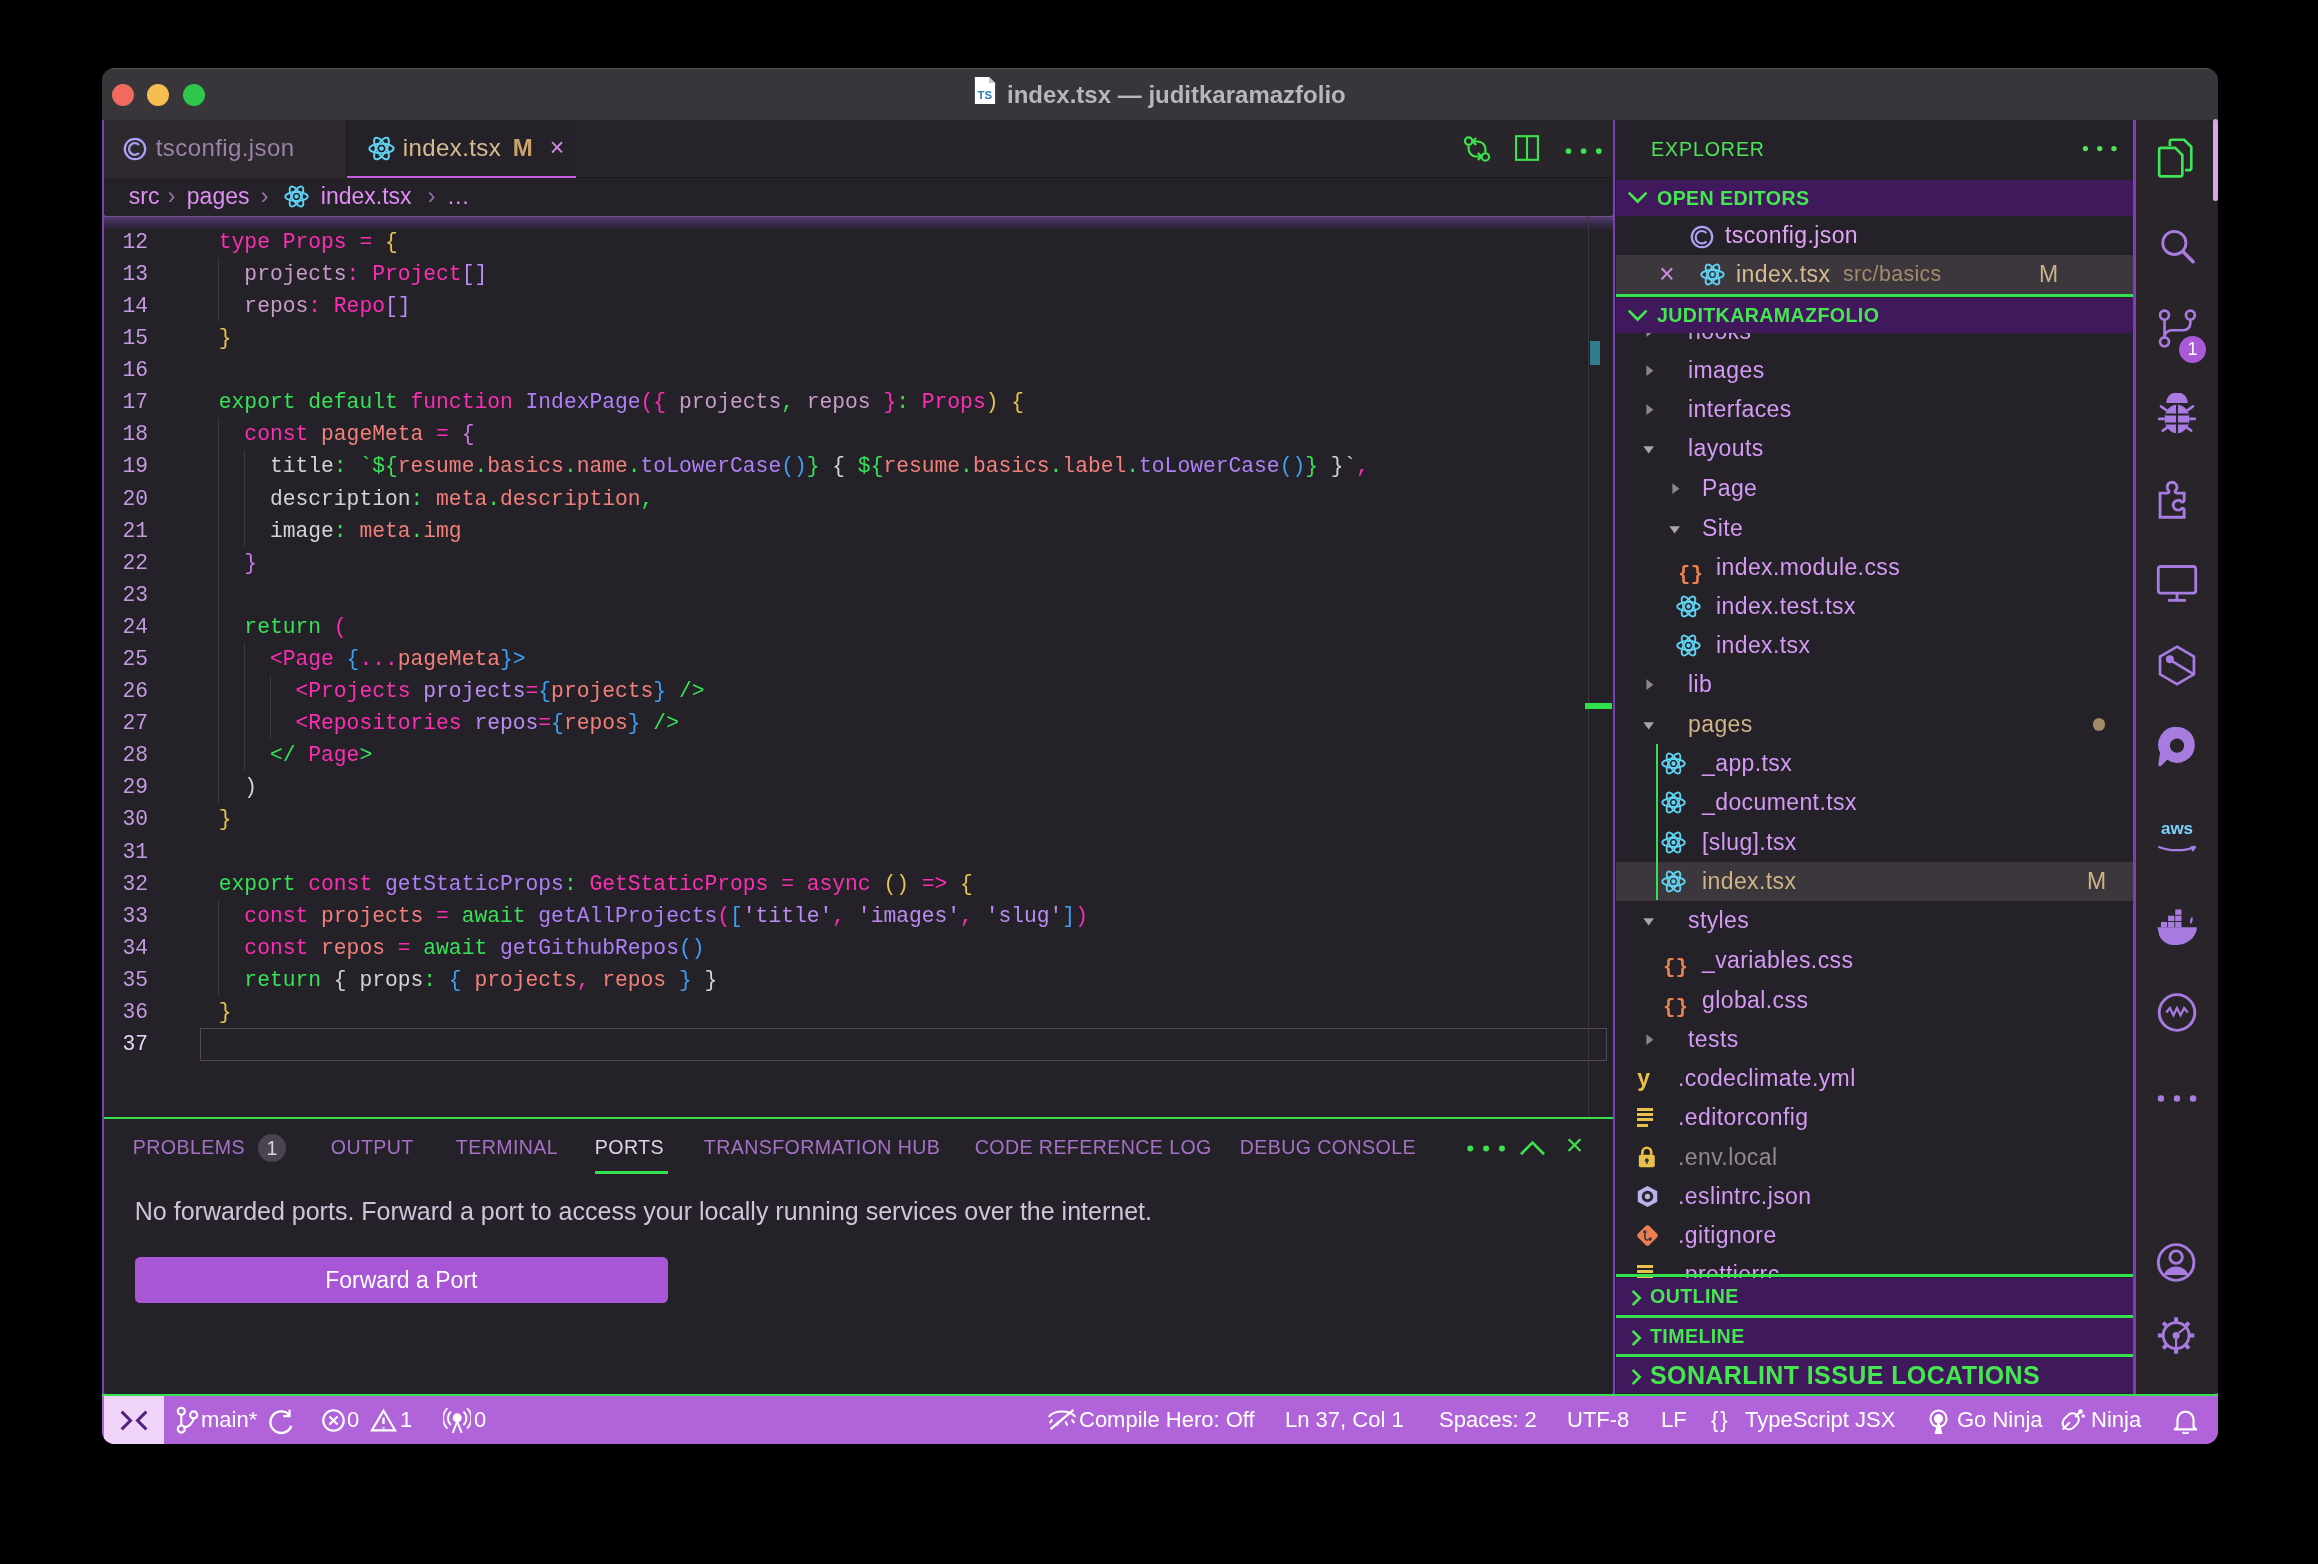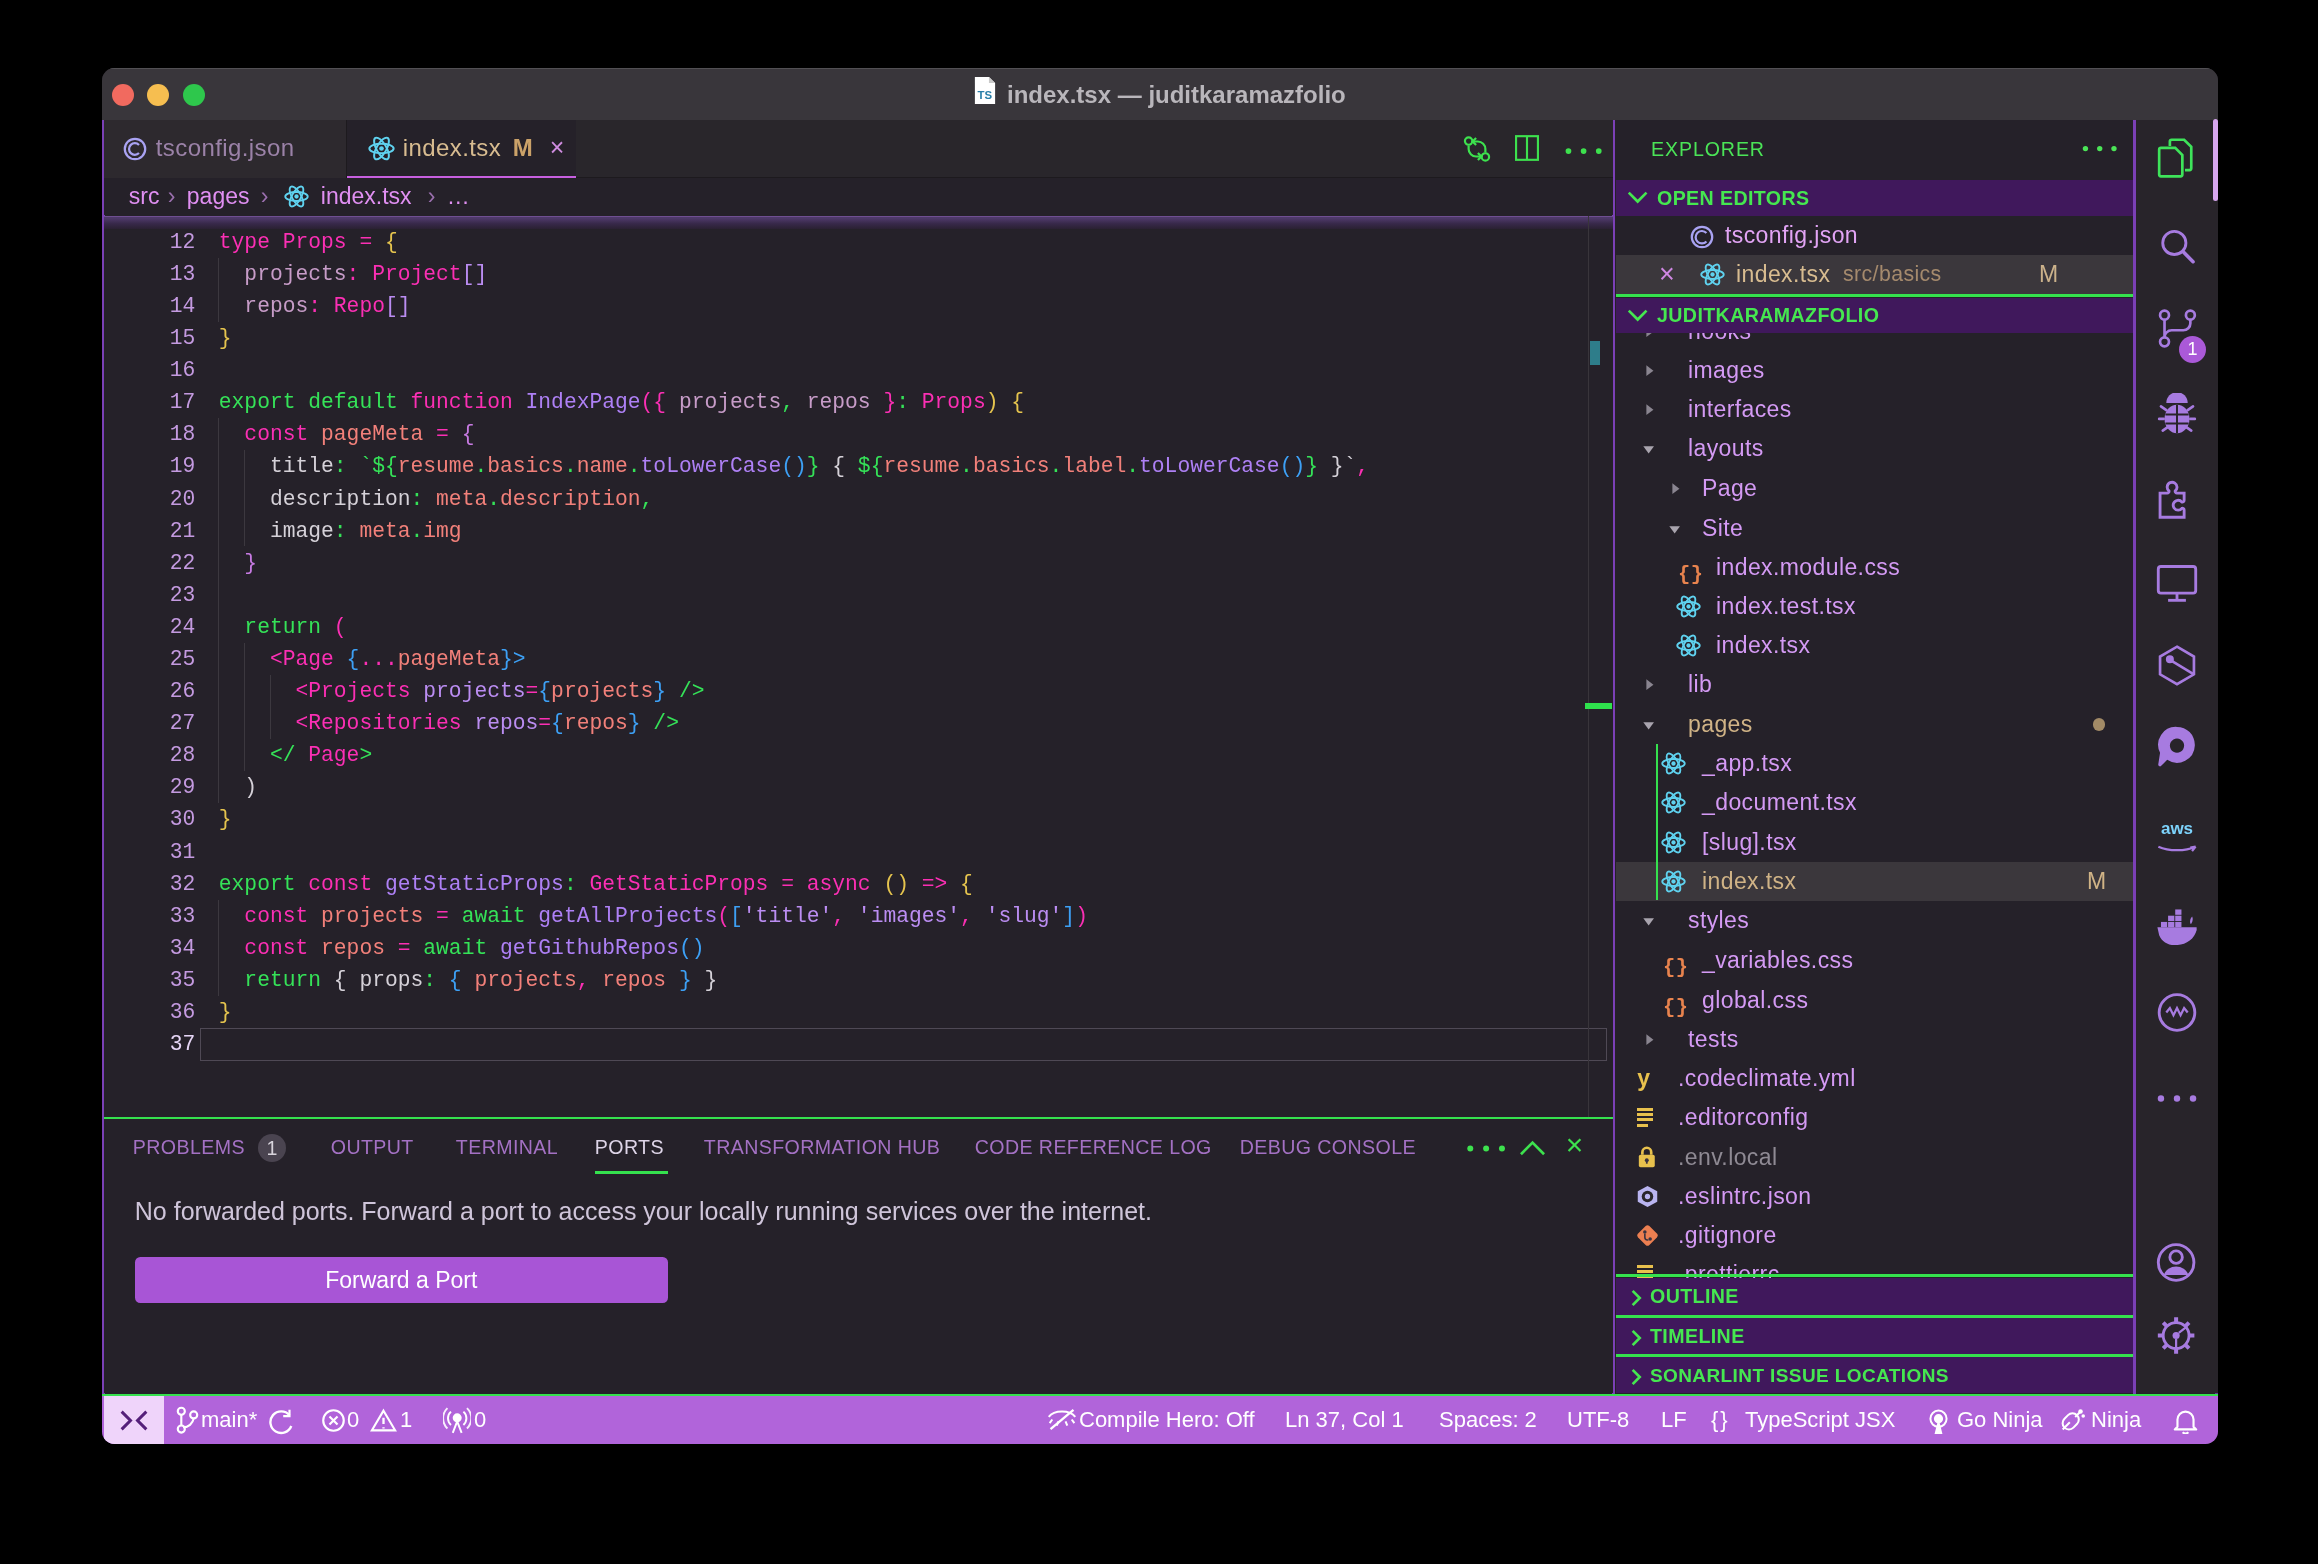--- a/index.html
+++ b/index.html
@@ -17,21 +17,21 @@
 #tab1{left:0;width:243px;background:#2d292e;border-right:0.9px solid #1d1a1e}
 #tab2{left:243px;width:229px;background:#252129;border-bottom:2.7px solid #c75fe0}
 .tabtxt{font-size:24px;line-height:55px;letter-spacing:0.4px}
 
 #crumbs{position:absolute;left:1.8px;top:110px;width:1509px;height:37px;background:#252129;font-size:23px;color:#e08ff2}
 #crumbs span{position:absolute;top:0;line-height:36px}
 
 #editor{position:absolute;left:1.8px;top:148px;width:1509px;height:901px;background:#252129;overflow:hidden}
 #stickyband{position:absolute;left:0;top:0;width:100%;height:13.3px;background:linear-gradient(#4f3a6a 10%,#38294a 55%,#2a2132 100%);border-top:1.8px solid #6f4f92}
 .ln{position:absolute;left:0;width:100%;height:32px;font-family:"Liberation Mono",monospace;font-size:21.3px;line-height:32px;white-space:pre}
-.num{position:absolute;right:1372px;text-align:left;width:71px}
+.num{position:absolute;right:1442px;text-align:center;width:71px}
 .ct{position:absolute;left:115px}
 .ln i{font-style:normal}
 i.k{color:#fb2fb4}i.g{color:#35e258}i.v{color:#ae80f5}i.s{color:#f2807a}i.l{color:#bb8df2}i.b{color:#3da0f5}i.y{color:#e5c44e}i.w{color:#d5d1d8}i.p{color:#c79cc8}i.o{color:#c77ae2}
 .ig{position:absolute;width:0.9px;background:#3c383f}
 #curline{position:absolute;left:96px;top:812px;width:1407px;height:33px;border:0.9px solid #4f4955}
 #ovruler{position:absolute;left:1484px;top:0;width:0.9px;height:100%;background:#39353b}
 
 #panel{position:absolute;left:1.8px;top:1049px;width:1509px;height:276px;background:#252129;border-top:2.7px solid #35e14e}
 .ptab{position:absolute;top:0;height:57px;line-height:57px;font-size:19.6px;letter-spacing:0.4px;color:#a471c4}
 .pticon{position:absolute;top:0;height:57px;line-height:53px;font-size:27px;color:#3de14e}
@@ -433,21 +433,21 @@
         <span class="abs" style="left:34px">OUTLINE</span>
       </div>
 <div class="gline" style="top:1195px"></div>
       <div class="shead" style="top:1198px;height:37px;line-height:37px;font-size:19.6px">
         <svg class="abs" style="left:14.2px;top:10.7px" width="12.4" height="18" viewBox="0 0 14 20">
           <path d="M3 2 L11 10 L3 18" class="chev"></path>
         </svg>
         <span class="abs" style="left:34px">TIMELINE</span>
       </div>
 <div class="gline" style="top:1234px"></div>
-      <div class="shead" style="top:1237px;height:37px;line-height:37px;font-size:19px">
+      <div class="shead" style="top:1237px;height:37px;line-height:37px;font-size:25px">
         <svg class="abs" style="left:14.2px;top:10.7px" width="12.4" height="18" viewBox="0 0 14 20">
           <path d="M3 2 L11 10 L3 18" class="chev"></path>
         </svg>
         <span class="abs" style="left:34px">SONARLINT ISSUE LOCATIONS</span>
       </div>
     </div>
   <div id="activity">
       <svg class="ai" style="top:17px" width="82" height="43" viewBox="0 0 92 48">
         <g transform="translate(24,1)" fill="none" stroke="#3ee35a" stroke-width="3">
           <path d="M14 9 V4 a2 2 0 0 1 2-2 h14 l8 8 v24 a2 2 0 0 1 -2 2 h-5"></path>

